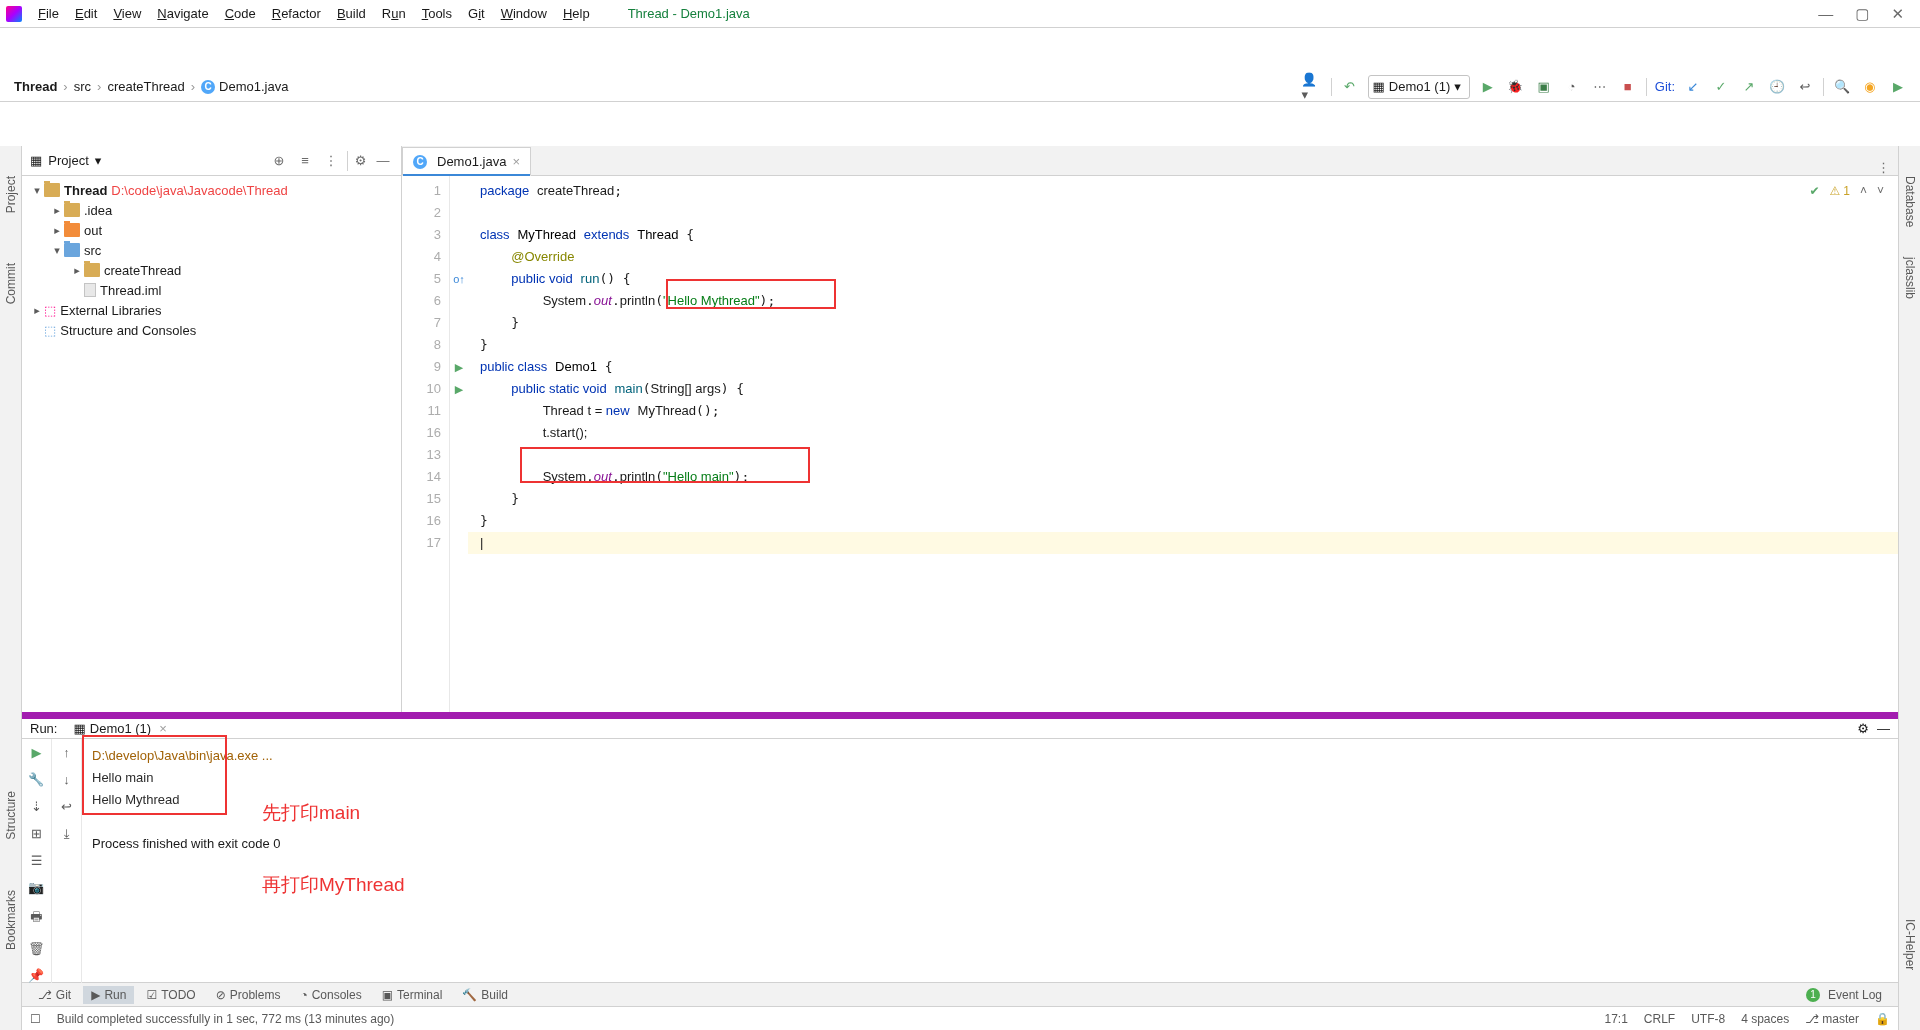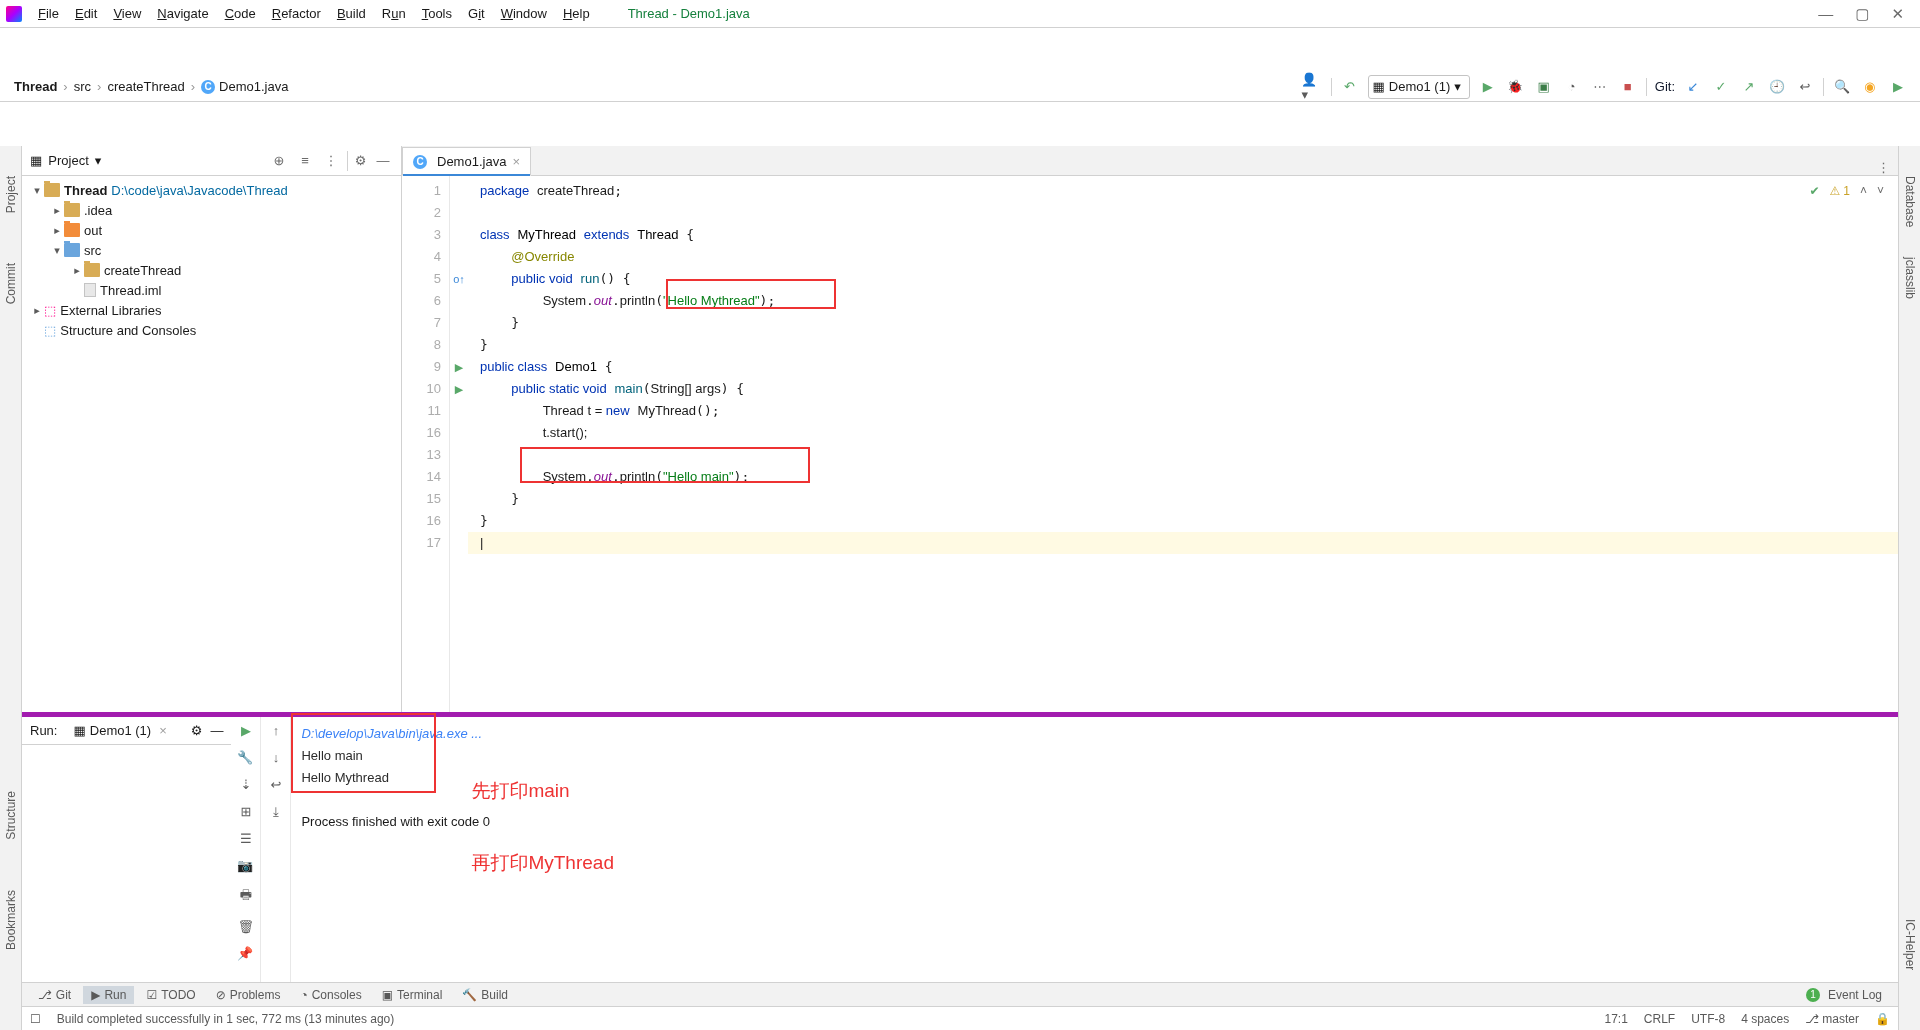--- a/index.html
+++ b/index.html
@@ -43,21 +43,21 @@
 .ticon { display:inline-block; width:16px; height:14px; margin-right:4px; }
 .ticon.fldr { background:#d8ac56; border-radius:1px; position:relative; }
 .ticon.fldr::before { content:""; position:absolute; top:-2px; left:0; width:6px; height:2px; background:#d8ac56; }
 .ticon.fldr.blue { background:#6aa5dd; }
 .ticon.fldr.blue::before { background:#6aa5dd; }
 .ticon.fldr.orange { background:#f28c3a; }
 .ticon.fldr.orange::before { background:#f28c3a; }
 .ticon.file { background:#e8e8e8; border:1px solid #c4c4c4; width:12px; height:14px; }
 .tlabel { }
 .tlabel.bold { font-weight:bold; }
-.tpath { color:#0369a1; margin-left:4px; }
+.tpath { color:#ef4444; margin-left:4px; }
 
 .editor-area { flex:1; display:flex; flex-direction:column; min-width:0; }
 .tabs { height:30px; display:flex; align-items:flex-end; border-bottom:1px solid #d1d1d1; background:#f2f2f2; }
 .tab { display:flex; align-items:center; height:29px; padding:0 10px; background:#fff; border:1px solid #d1d1d1; border-bottom:1px solid #fff; margin-bottom:-1px; gap:6px; position:relative; }
 .tab::after { content:""; position:absolute; bottom:-1px; left:0; right:0; height:2px; background:#3b88d8; }
 .tab .close { color:#9e9e9e; }
 .tabs .spacer { flex:1; }
 .tabs .hicn { padding:0 8px; color:#6b6b6b; }
 .editor-body { flex:1; display:flex; min-height:0; position:relative; }
 .ed-gutter { width:48px; background:#fff; border-right:1px solid #e8e8e8; text-align:right; padding:4px 8px 0 0; color:#adadad; font-family:Consolas,monospace; font-size:13px; line-height:22px; }
@@ -72,29 +72,29 @@
 .cls { color:#000; }
 .cursor-line { background:#fffae3; display:block; margin-left:-12px; padding-left:12px; }
 .redbox { position:absolute; border:2px solid #e33; pointer-events:none; }
 .redtext { position:absolute; color:#e33; font-family:"Microsoft YaHei",sans-serif; font-size:19px; line-height:24px; }
 .inspect { position:absolute; right:14px; top:8px; display:flex; gap:10px; align-items:center; color:#6b6b6b; font-size:12px; }
 .inspect .warn { color:#c9a227; }
 .inspect .warn::before { content:"⚠"; margin-right:3px; }
 
 .workrow { flex:1; display:flex; min-height:0; }
 
-.runpanel { height:270px; border-top:5px solid #a21caf; display:flex; }
+.runpanel { height:270px; border-top:7px solid #a21caf; display:flex; flex-direction:column; }
 .run-head { height:28px; display:flex; align-items:center; padding:0 8px; gap:8px; border-bottom:1px solid #d1d1d1; }
 .run-head .rtab { padding:2px 8px; display:flex; align-items:center; gap:4px; }
 .run-head .spacer { flex:1; }
 .run-body { flex:1; display:flex; position:relative; }
 .run-tools { width:30px; border-right:1px solid #e8e8e8; display:flex; flex-direction:column; align-items:center; gap:12px; padding-top:6px; color:#5b5b5b; }
 .run-tools2 { width:30px; border-right:1px solid #e8e8e8; display:flex; flex-direction:column; align-items:center; gap:12px; padding-top:6px; color:#5b5b5b; }
 .console { flex:1; padding:6px 10px; font-family:Consolas,monospace; font-size:13px; line-height:22px; white-space:pre; color:#2b2b2b; position:relative; }
-.console .cmd { color:#3b82f6;font-style:italic; }
+.console .cmd { color:#a16207; }
 .console .exit { color:#1a1a1a; }
 
 .tool-strip { height:24px; border-top:1px solid #d1d1d1; display:flex; align-items:center; padding:0 8px; gap:4px; background:#f2f2f2; font-size:12px; color:#595959; }
 .tool-strip .titem { padding:2px 8px; display:flex; align-items:center; gap:4px; }
 .tool-strip .titem.active { background:#d0d7de; }
 .tool-strip .spacer { flex:1; }
 
 .status { height:24px; border-top:1px solid #d1d1d1; display:flex; align-items:center; padding:0 8px; gap:16px; font-size:12px; color:#595959; }
 .status .spacer { flex:1; }
 .badge-g { display:inline-block; background:#4caf50; color:#fff; border-radius:50%; width:14px; height:14px; line-height:14px; text-align:center; font-size:10px; margin-right:4px; }
@@ -143,21 +143,21 @@
       <span>Demo1 (1)</span>
       <span>▾</span>
     </div>
     <span class="tool-icn green">▶</span>
     <span class="tool-icn darkgreen">🐞</span>
     <span class="tool-icn darkgreen">▣</span>
     <span class="tool-icn">◔</span>
     <span class="tool-icn">⋯</span>
     <span class="tool-icn" style="color:#c94f4f">■</span>
     <span class="tool-sep"></span>
-    <span style="padding:0 4px;color:#0f172a">Git:</span>
+    <span style="padding:0 4px;color:#1d4ed8">Git:</span>
     <span class="tool-icn" style="color:#3b88d8">↙</span>
     <span class="tool-icn green">✓</span>
     <span class="tool-icn green">↗</span>
     <span class="tool-icn">🕘</span>
     <span class="tool-icn">↩</span>
     <span class="tool-sep"></span>
     <span class="tool-icn">🔍</span>
     <span class="tool-icn" style="color:#f5a623">◉</span>
     <span class="tool-icn green">▶</span>
   </div>

